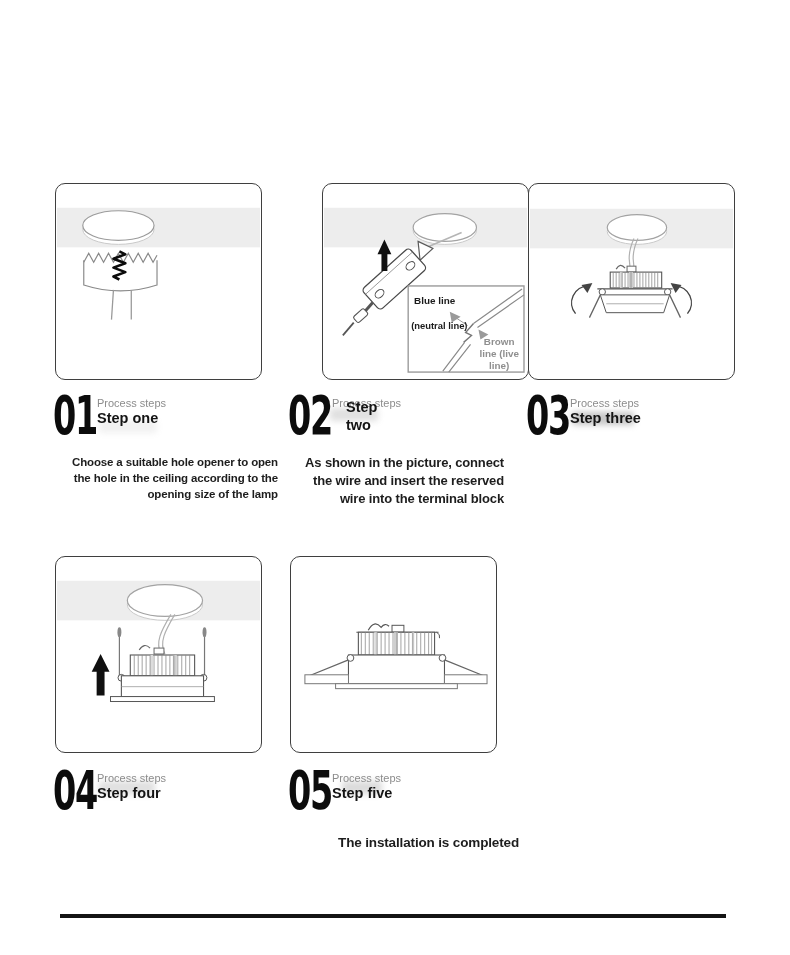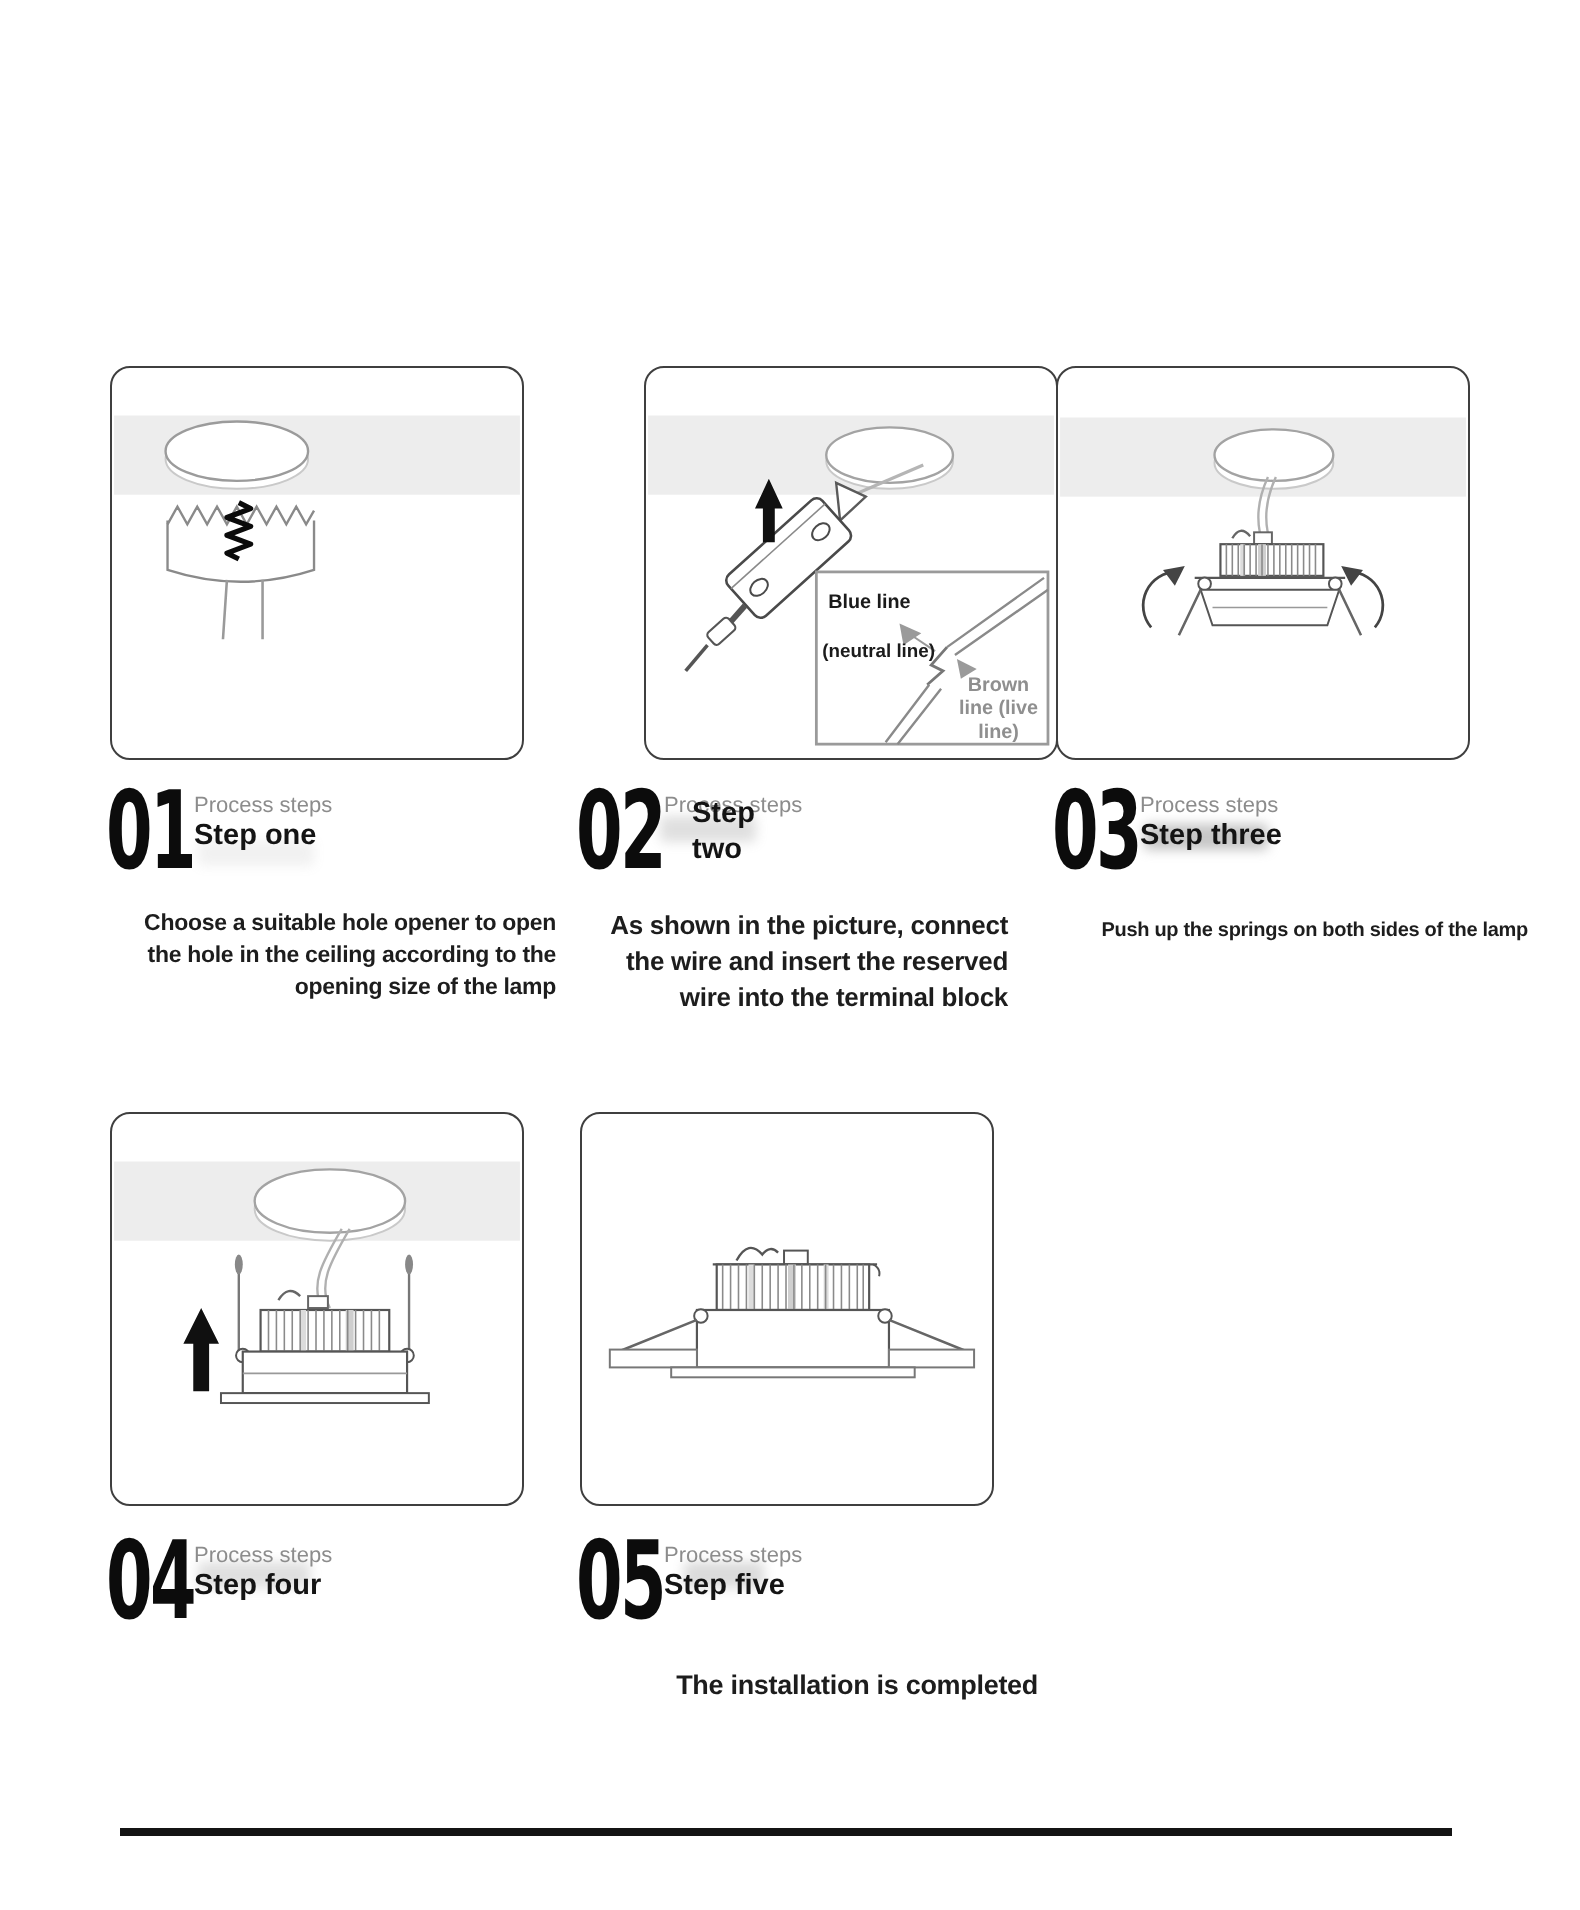--- a/index.html
+++ b/index.html
@@ -172,21 +172,20 @@
   <div class="step-head" style="left:526px;top:393px;">
     <div class="num">03</div>
     <div class="meta">
       <div class="kicker">Process steps</div>
       <div class="stitle">Step three</div>
     </div>
   </div>
 
   <div class="desc" style="left:53px;top:455px;width:225px;font-size:11.5px;">Choose a suitable hole opener to open the hole in the ceiling according to the opening size of the lamp</div>
   <div class="desc" style="left:289px;top:454px;width:215px;font-size:13px;">As shown in the picture, connect the wire and insert the reserved wire into the terminal block</div>
-  <div class="desc" style="left:524px;top:459px;width:240px;font-size:10px;white-space:nowrap;">Push up the springs on both sides of the lamp</div>
 
   <div class="ghost" style="left:99px;top:781px;width:56px;opacity:.28;"></div>
   <div class="step-head" style="left:53px;top:768px;">
     <div class="num">04</div>
     <div class="meta">
       <div class="kicker">Process steps</div>
       <div class="stitle">Step four</div>
     </div>
   </div>
 

